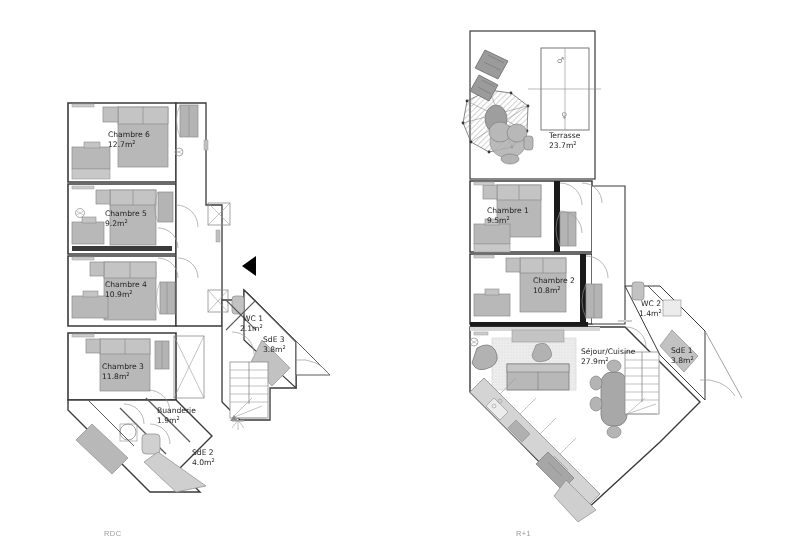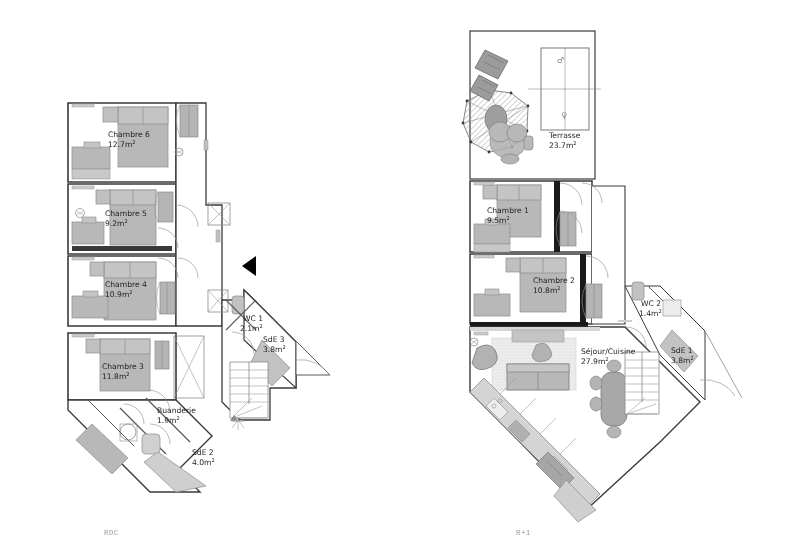--- a/index.html
+++ b/index.html
@@ -1,21 +1,21 @@
 <!DOCTYPE html>
 <html><head>
 <meta charset="utf-8">
 <style>
   html,body{margin:0;padding:0;background:#ffffff;}
   body{width:800px;height:555px;position:relative;overflow:hidden;
        font-family:"DejaVu Sans","Liberation Sans",sans-serif;}
   #stage{position:absolute;inset:0;}
   svg{display:block;}
   .plan-caption{position:absolute;font-size:7.5px;color:#9a9a9a;
-      font-family:Liberation Mono, monospace;letter-spacing:.4px;text-align:right;}
+      font-family:Liberation Sans, sans-serif;letter-spacing:.4px;text-align:right;}
   .cap-rdc{left:104px;top:529px;}
   .cap-r1{left:504px;top:529px;padding-left:12px;}
   text{font-family:"DejaVu Sans","Liberation Sans",sans-serif;}
   .rmname{font-size:7.6px;fill:#1d1d1d;}
   .rmarea{font-size:7.6px;fill:#1d1d1d;}
   .sup{font-size:5px;fill:#1d1d1d;}
 </style>
 </head>
 <body>
 

